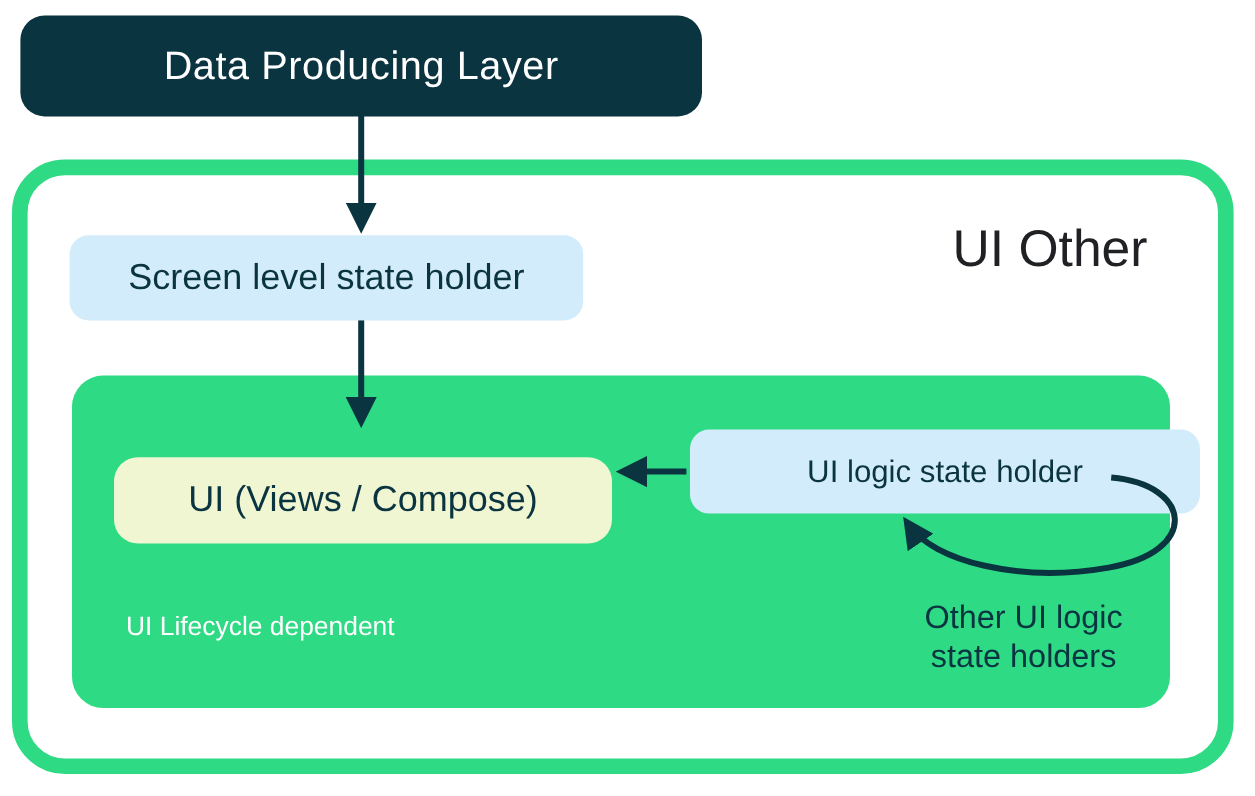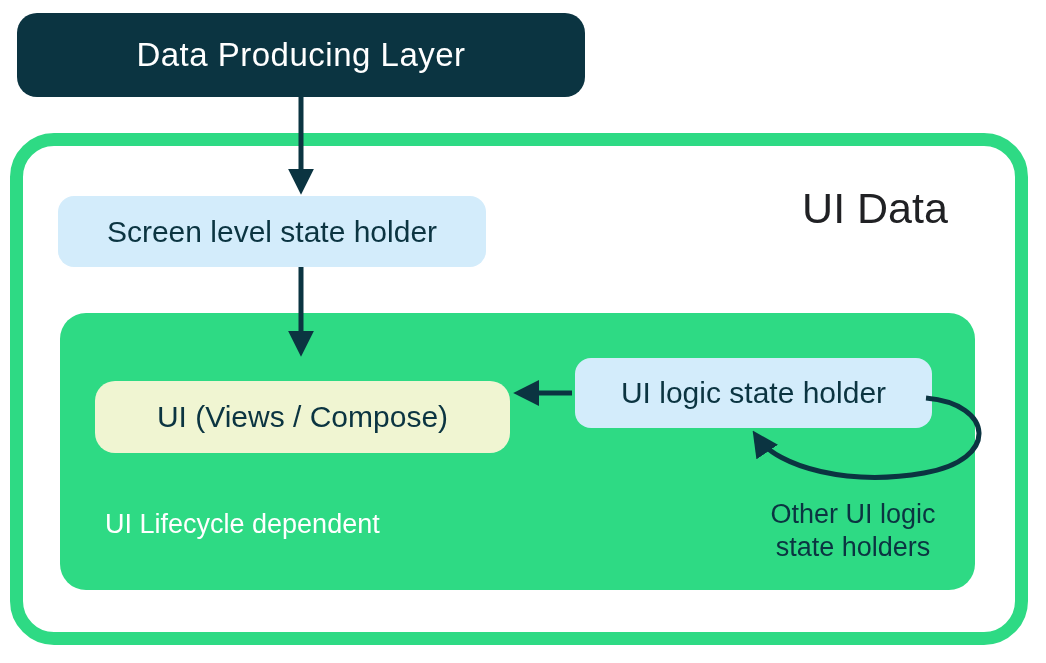--- a/index.html
+++ b/index.html
@@ -56,28 +56,28 @@
     left: 60px; top: 313px; width: 915px; height: 277px;
     background: var(--green); border-radius: 26px;
   }
   .node-ui-views {
     left: 95px; top: 357px; width: 415px; height: 72px;
     background: var(--cream); border-radius: 20px;
     font-size: 30px;
     margin-top: 24px;
   }
   .node-ui-logic {
-    left: 575px; top: 358px; width: 357px; height: 70px;
+    left: 575px; top: 358px; width: 425px; height: 70px;
     background: var(--lightblue); border-radius: 16px;
-    font-size: 30px;
+    font-size: 26px;
   }
   .lifecycle-label {
     position: absolute;
     left: 105px; top: 509px;
-    font-size: 27px; color: var(--white);
+    font-size: 22px; color: var(--white);
   }
   .other-holders-label {
     position: absolute;
     left: 746px; top: 498px; width: 214px;
     text-align: center;
     font-size: 27px; line-height: 1.22; color: var(--navy);
   }
   .arrow-overlay {
     position: absolute; left: 0; top: 0;
     width: 1046px; height: 663px;
@@ -92,21 +92,21 @@
 <body>
 
 <div class="canvas">
 
   <div class="node node-dark">
     <span>Data Producing Layer</span>
   </div>
 
   <div class="outer-layer"></div>
 
-  <div class="ui-layer-title">UI Data</div>
+  <div class="ui-layer-title">UI Other</div>
 
   <div class="node node-screen-holder">
     <span>Screen level state holder</span>
   </div>
 
   <div class="inner-green"></div>
 
   <div class="node node-ui-views">
     <span>UI (Views / Compose)</span>
   </div>

